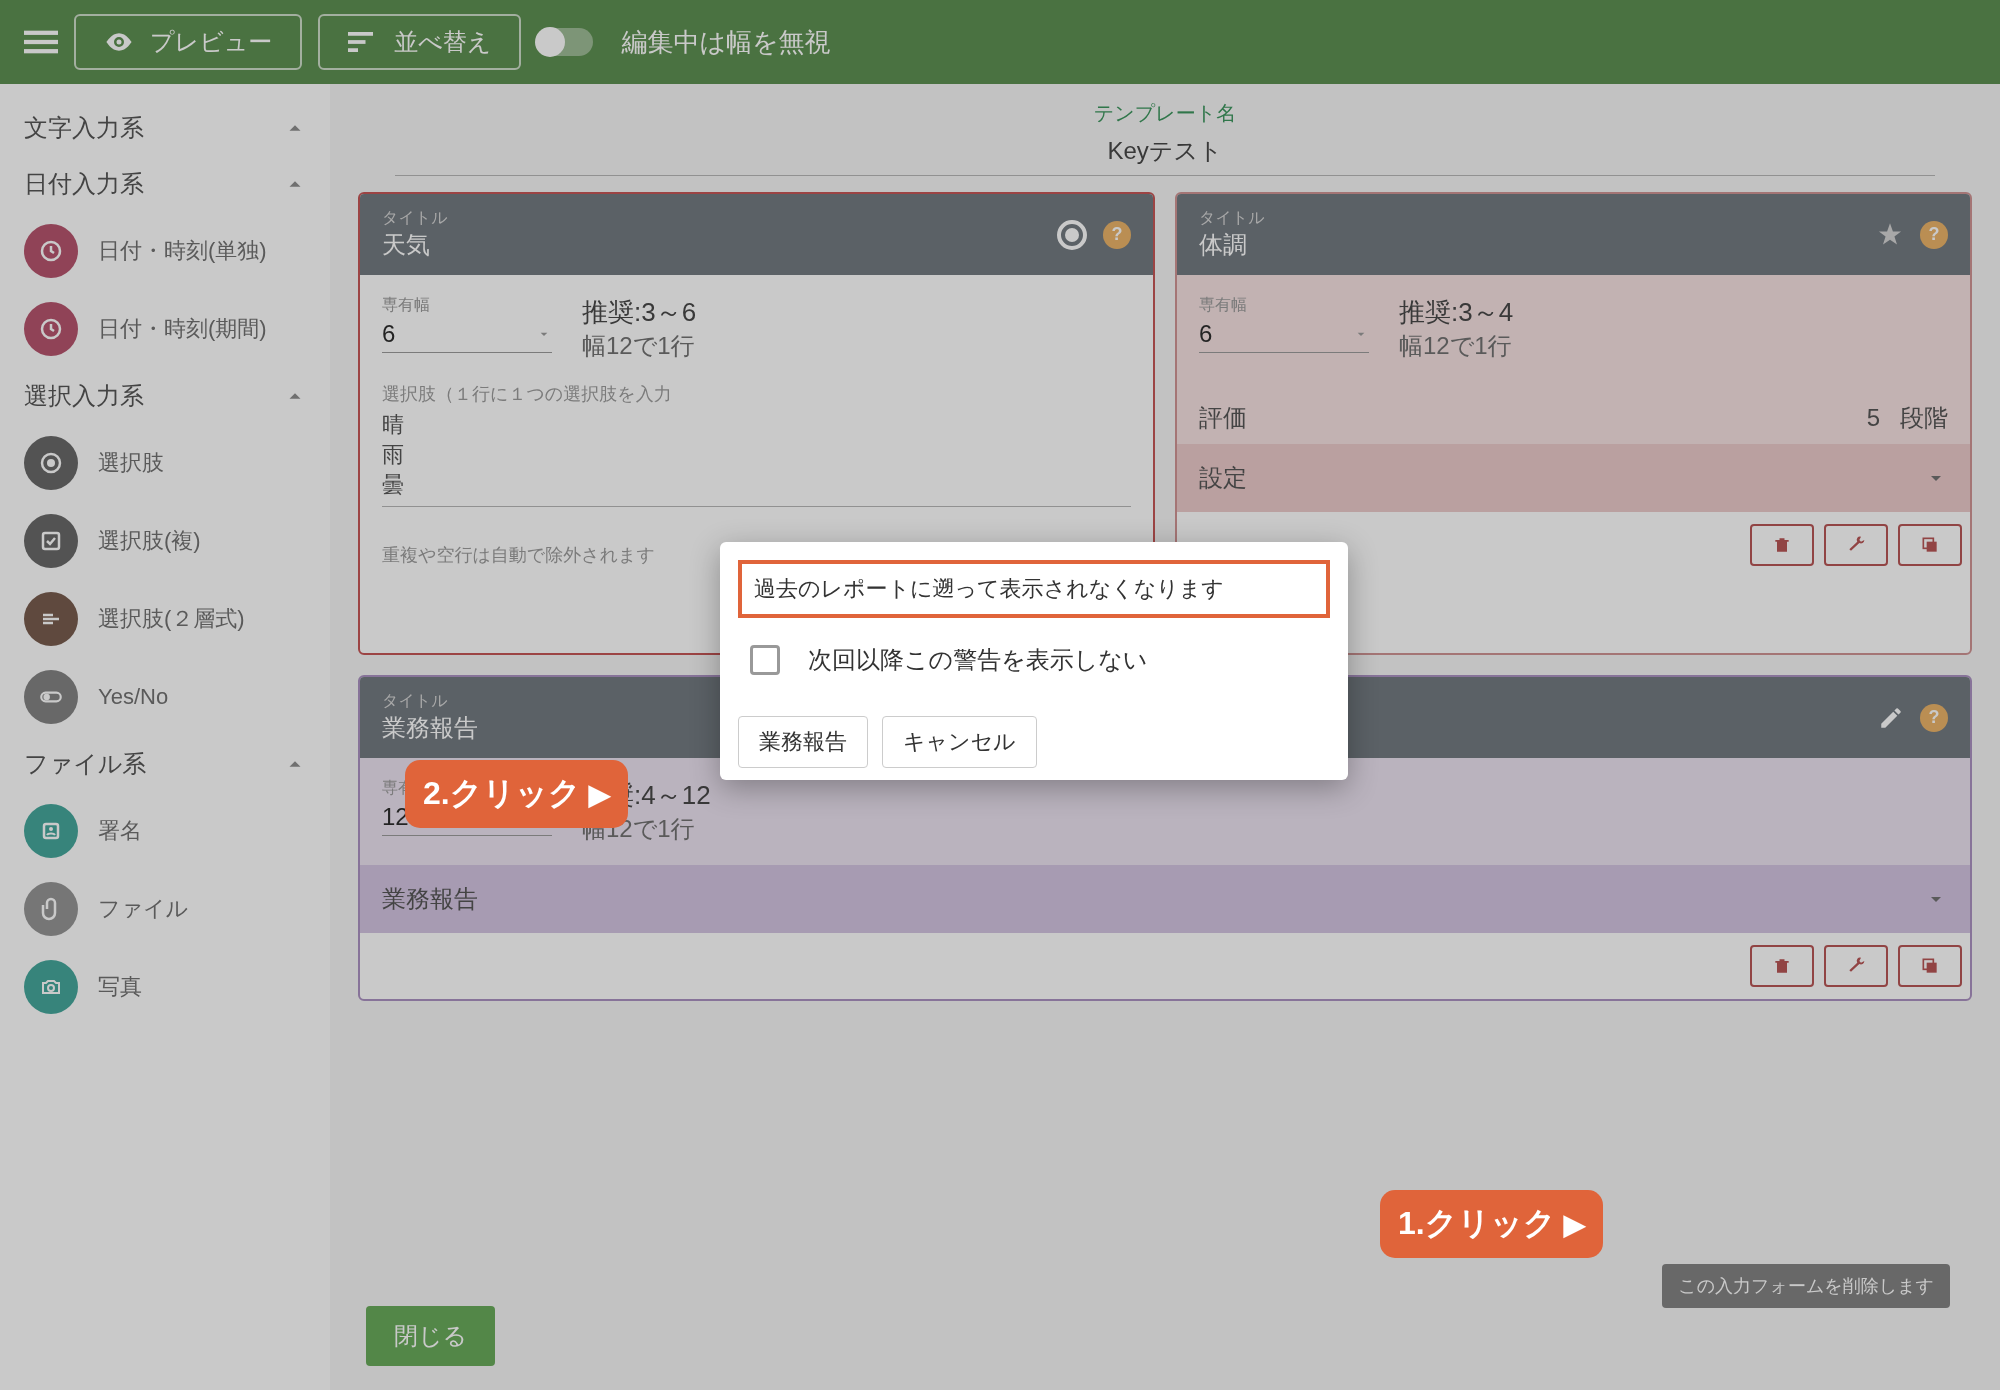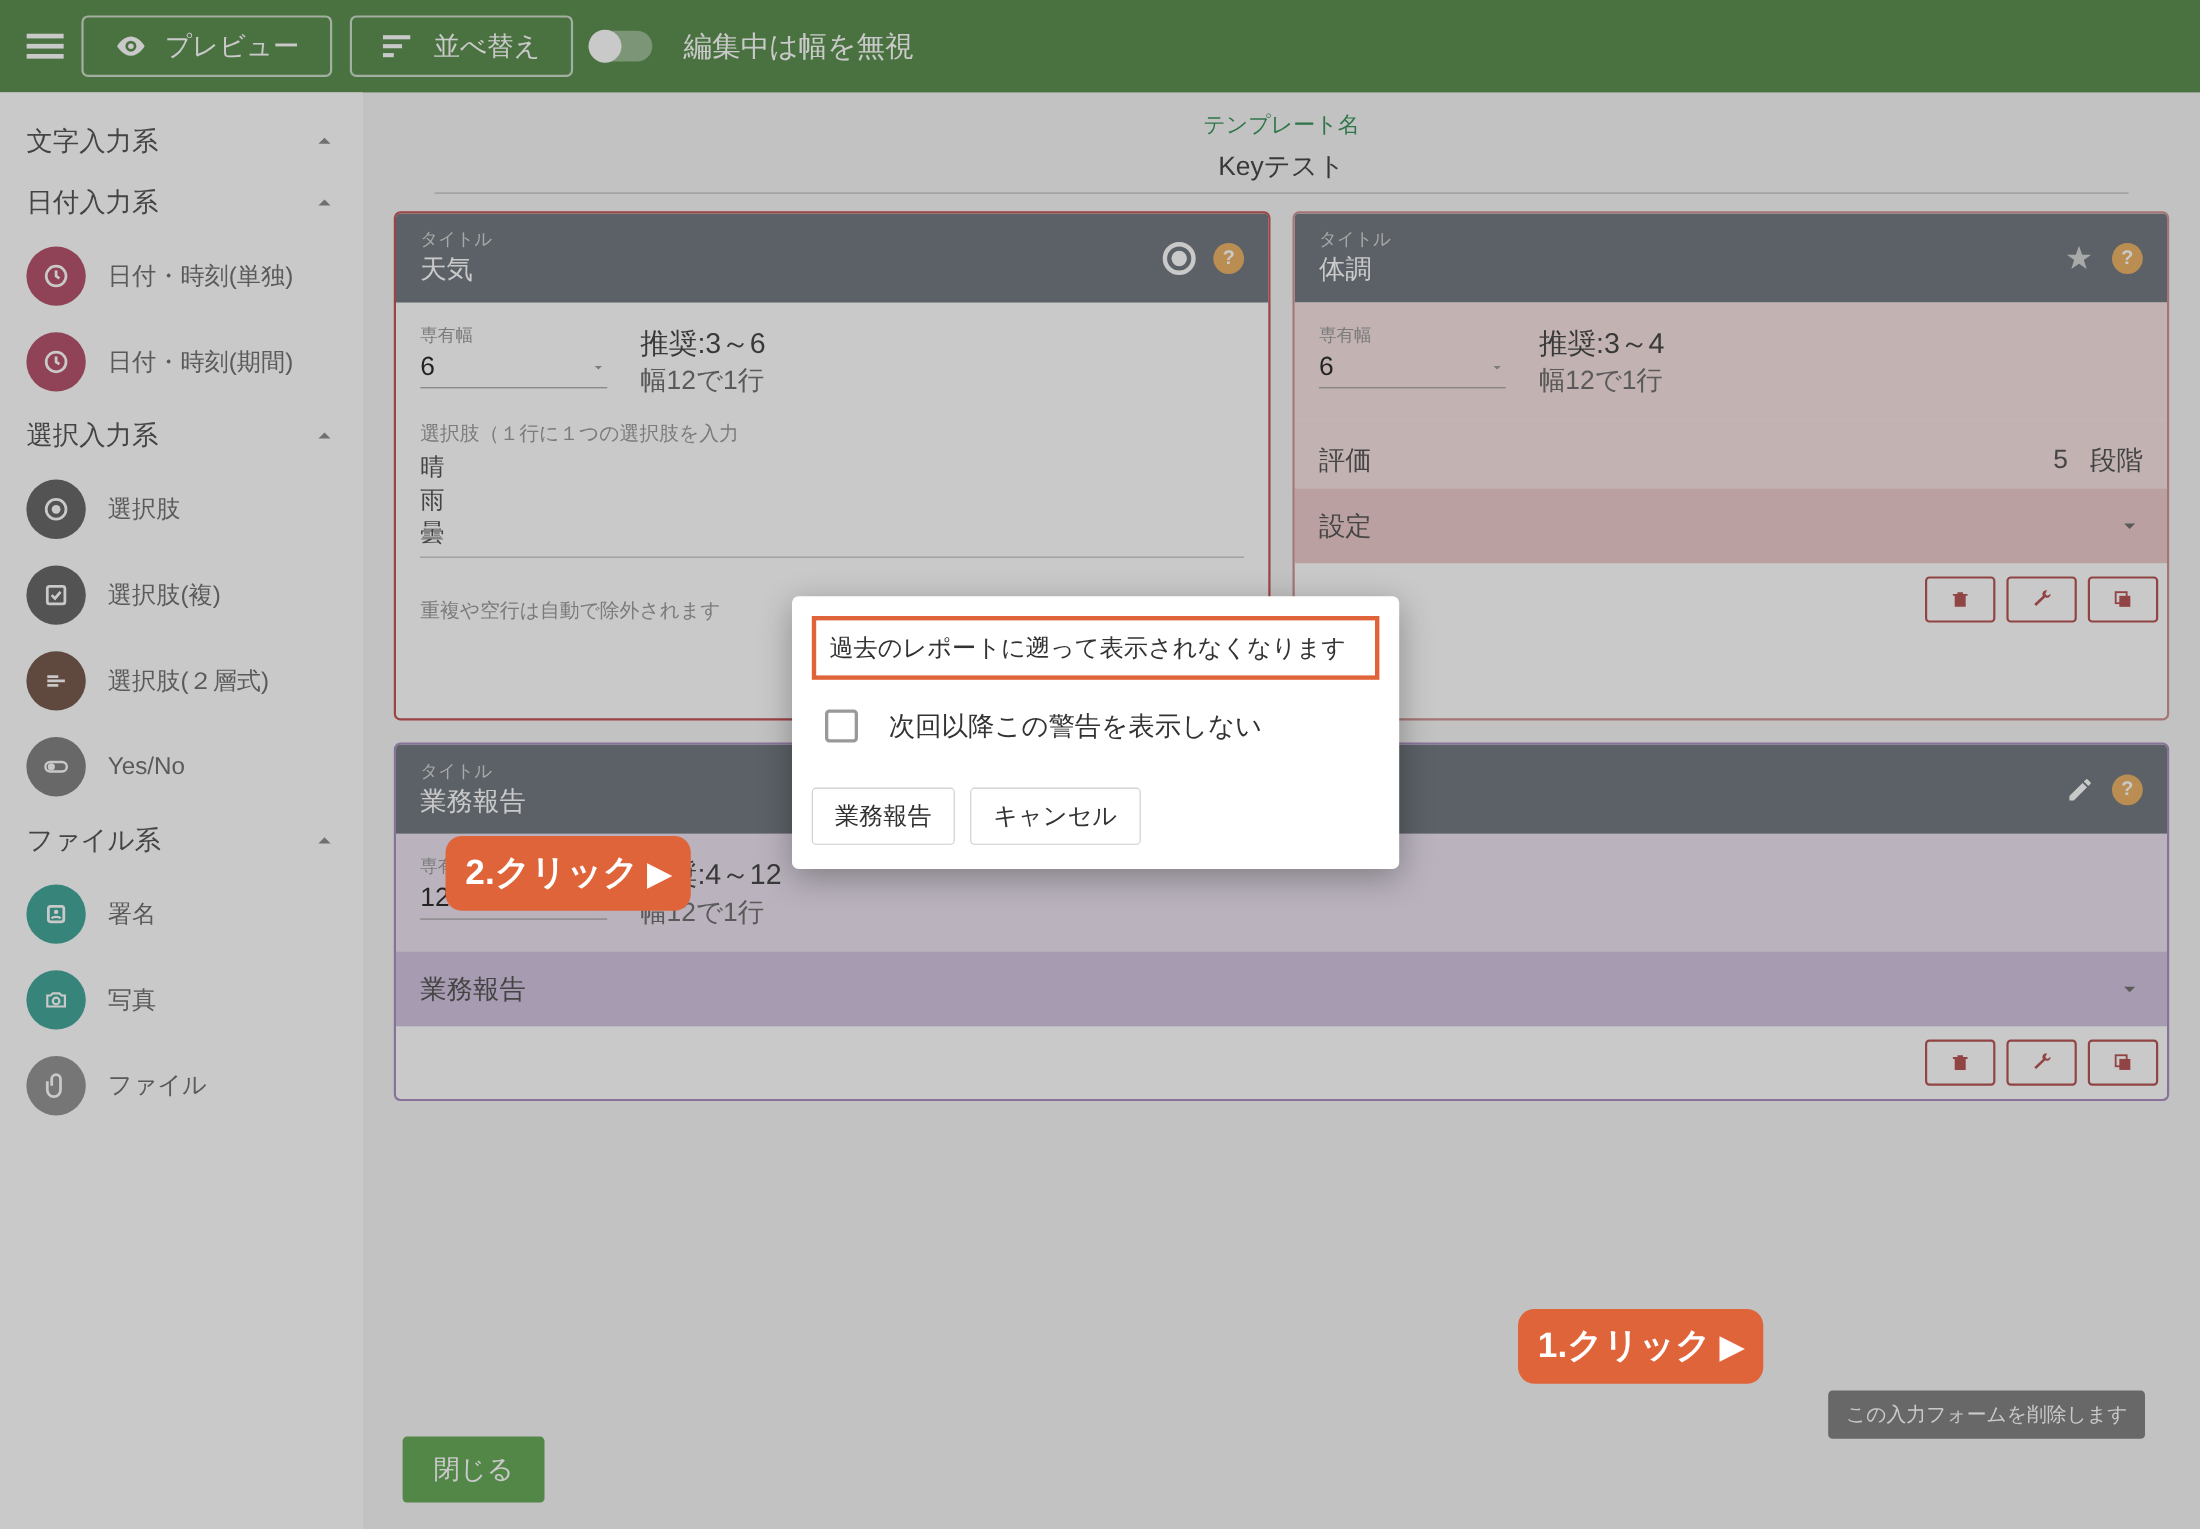--- a/index.html
+++ b/index.html
@@ -60,21 +60,21 @@
 .card.purple .adv-settings { background:#cbb8dc; }
 
 .card-actions { display:flex; gap:10px; justify-content:flex-end; padding: 12px 8px; }
 .act-btn { border: 2px solid #a33; background:#fff; color:#a33; width:64px; height:42px; border-radius:4px; display:flex; align-items:center; justify-content:center; cursor:pointer; }
 
 
 .close-btn { position: absolute; left: 366px; bottom: 24px; background: #4a9a3a; color:#fff; font-size:24px; padding: 14px 28px; border:none; border-radius:4px; cursor:pointer; }
 
 
 .overlay { position:absolute; inset:0; background: rgba(100,100,100,0.35); z-index: 20; }
-.dialog { position:absolute; left:720px; top:542px; width:552px; background:#fff; border-radius:6px; box-shadow:0 8px 30px rgba(0,0,0,0.3); z-index:30; padding: 18px 18px 22px; }
+.dialog { position:absolute; left:720px; top:542px; width:628px; background:#fff; border-radius:6px; box-shadow:0 8px 30px rgba(0,0,0,0.3); z-index:30; padding: 18px 18px 12px; }
 .dialog .warn-box { border: 4px solid #e0643a; padding: 10px 12px; font-size: 22px; color:#333; margin-bottom: 26px; }
 .dialog .chk-row { display:flex; align-items:center; gap:28px; font-size:24px; color:#333; margin: 0 0 40px 12px;}
 .dialog .chk-box { width:30px; height:30px; border:3px solid #999; border-radius:4px; }
 .dialog .dlg-actions { display:flex; gap:14px; }
 .dialog .dlg-btn { border:1px solid #ccc; background:#fff; color:#333; font-size:22px; padding: 10px 20px; border-radius:4px; cursor:pointer; }
 
 
 .callout { position:absolute; background:#e0643a; color:#fff; font-size:32px; font-weight:bold; padding: 12px 18px; z-index:25; display:flex; align-items:center; gap:8px;border-radius:15px; }
 .callout .tri { font-size:28px; }
 
@@ -201,35 +201,35 @@
       <div class="icon-circle" style="background:#1f9688">
           <svg width="24" height="24" viewBox="0 0 24 24" fill="#fff">
             <rect x="5" y="5" width="14" height="14" rx="2" fill="none" stroke="#fff" stroke-width="2.5"></rect>
             <circle cx="12" cy="10" r="2"></circle>
             <path d="M8 16c1-2 7-2 8 0" stroke="#fff" stroke-width="2" fill="none"></path>
           </svg>
         </div>
       <span class="lbl">署名</span>
     </div>
     <div class="side-item">
+      <div class="icon-circle" style="background:#808080">
+          <svg width="24" height="24" viewBox="0 0 24 24" fill="#fff">
+            <path d="M8 12V6a4 4 0 018 0v10a6 6 0 01-12 0V8" fill="none" stroke="#fff" stroke-width="2.5"></path>
+          </svg>
+        </div>
+      <span class="lbl">ファイル</span>
+    </div>
+    <div class="side-item">
       <div class="icon-circle" style="background:#1f9688">
           <svg width="24" height="24" viewBox="0 0 24 24" fill="#fff">
             <path d="M4 8h3l2-2h6l2 2h3v10H4z" fill="none" stroke="#fff" stroke-width="2"></path>
             <circle cx="12" cy="13" r="3" fill="none" stroke="#fff" stroke-width="2"></circle>
           </svg>
         </div>
       <span class="lbl">写真</span>
-    </div>
-    <div class="side-item">
-      <div class="icon-circle" style="background:#808080">
-          <svg width="24" height="24" viewBox="0 0 24 24" fill="#fff">
-            <path d="M8 12V6a4 4 0 018 0v10a6 6 0 01-12 0V8" fill="none" stroke="#fff" stroke-width="2.5"></path>
-          </svg>
-        </div>
-      <span class="lbl">ファイル</span>
     </div>
   </div>
 </div>
 
 <div class="main">
   <div class="template-header">
     <div class="caption">テンプレート名</div>
     <div class="val">Keyテスト</div>
   </div>
 

